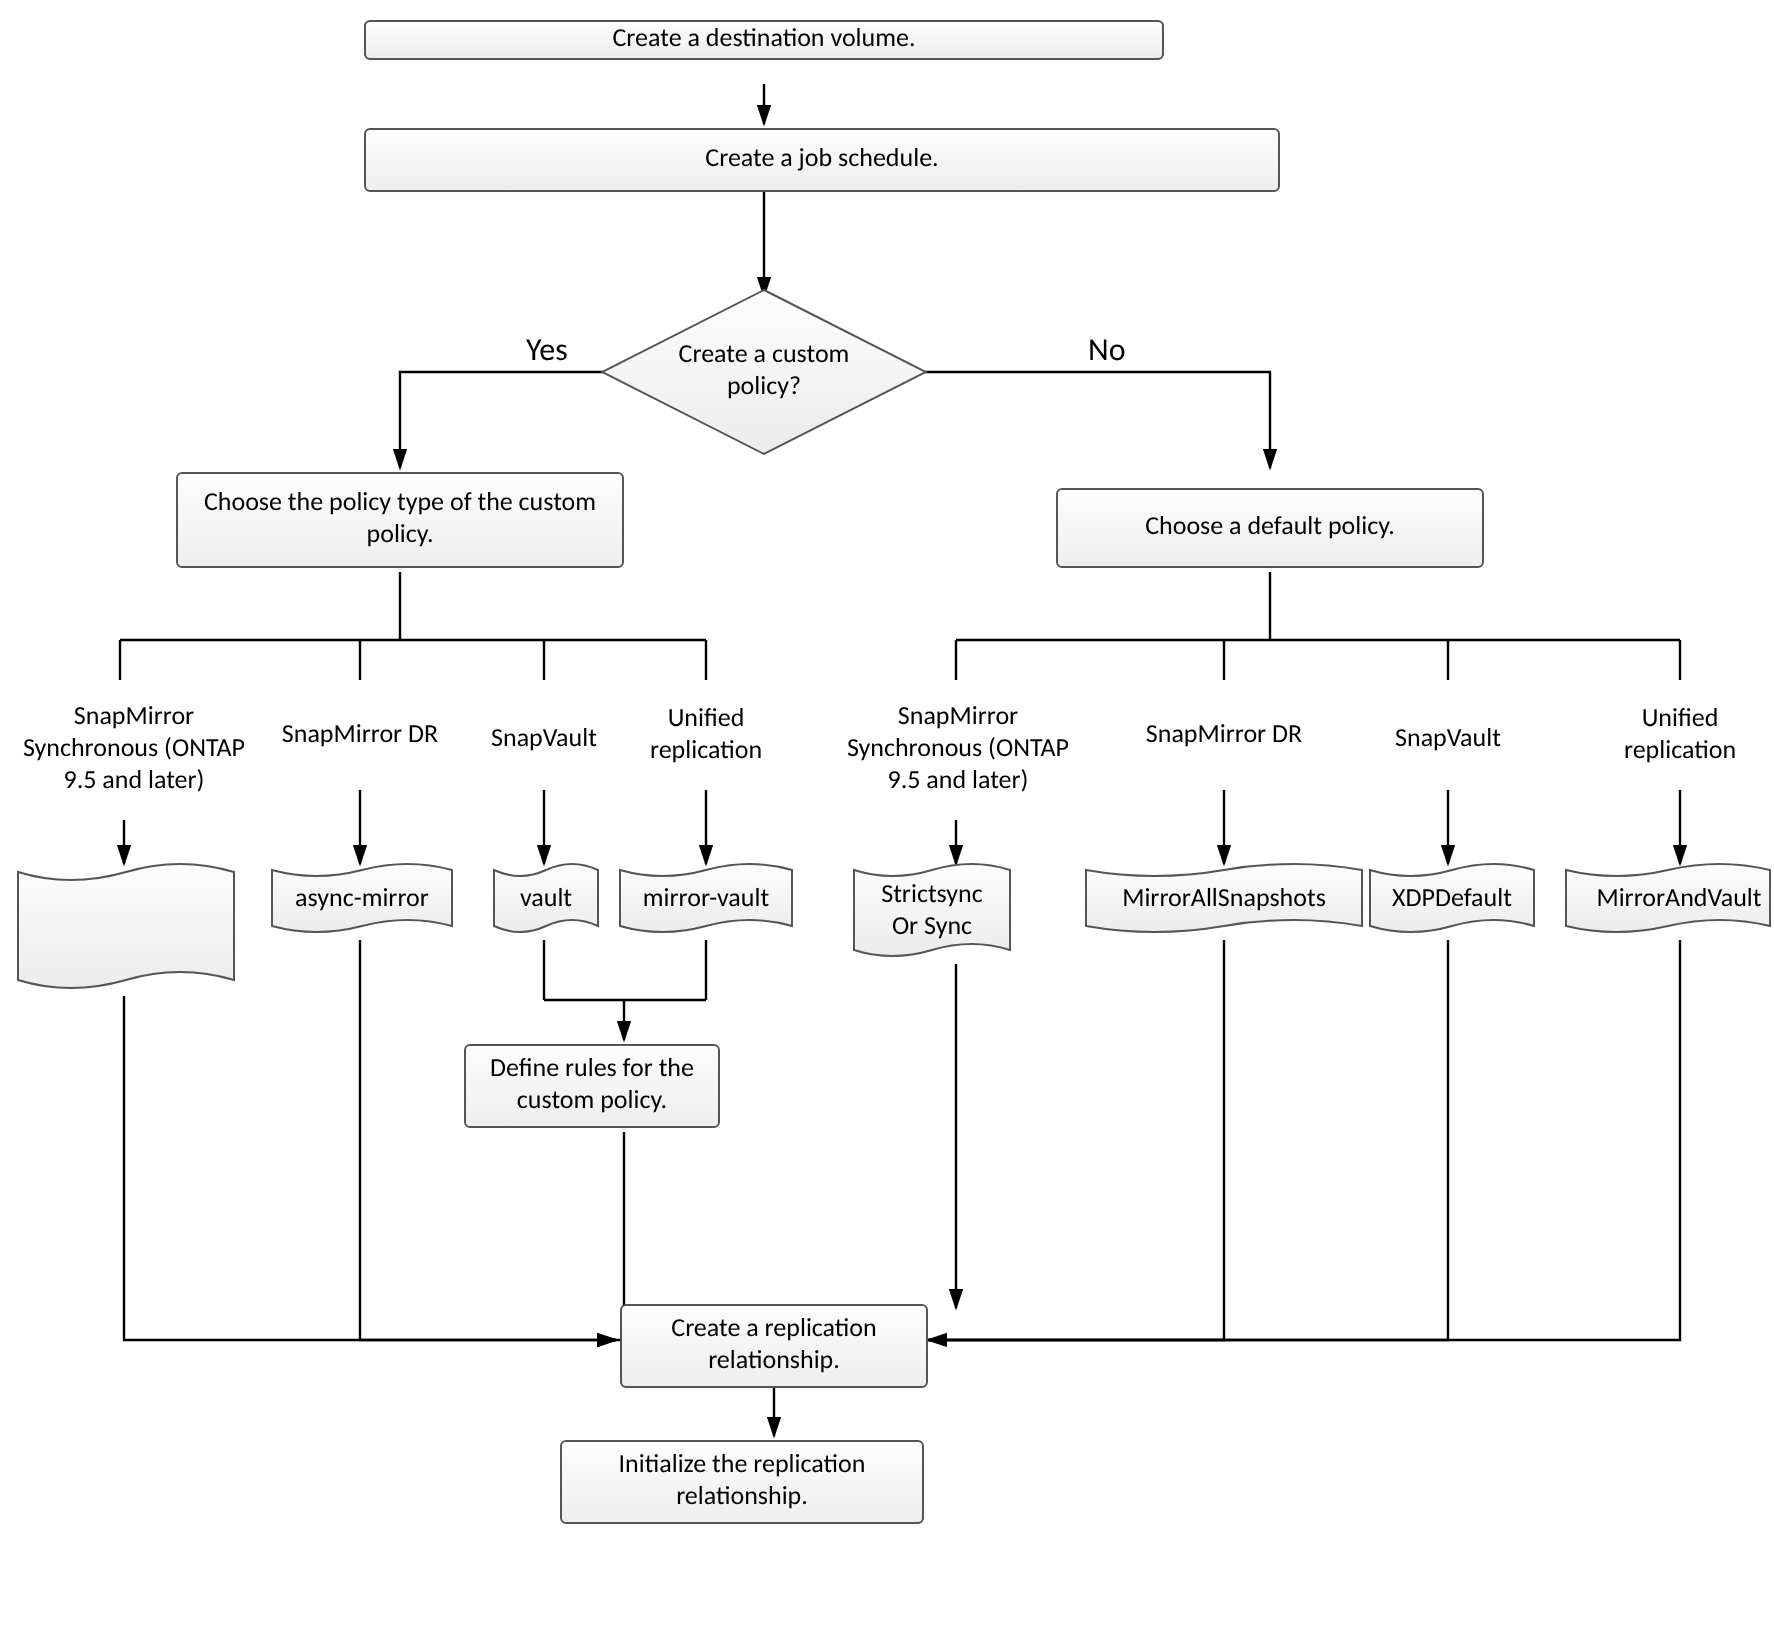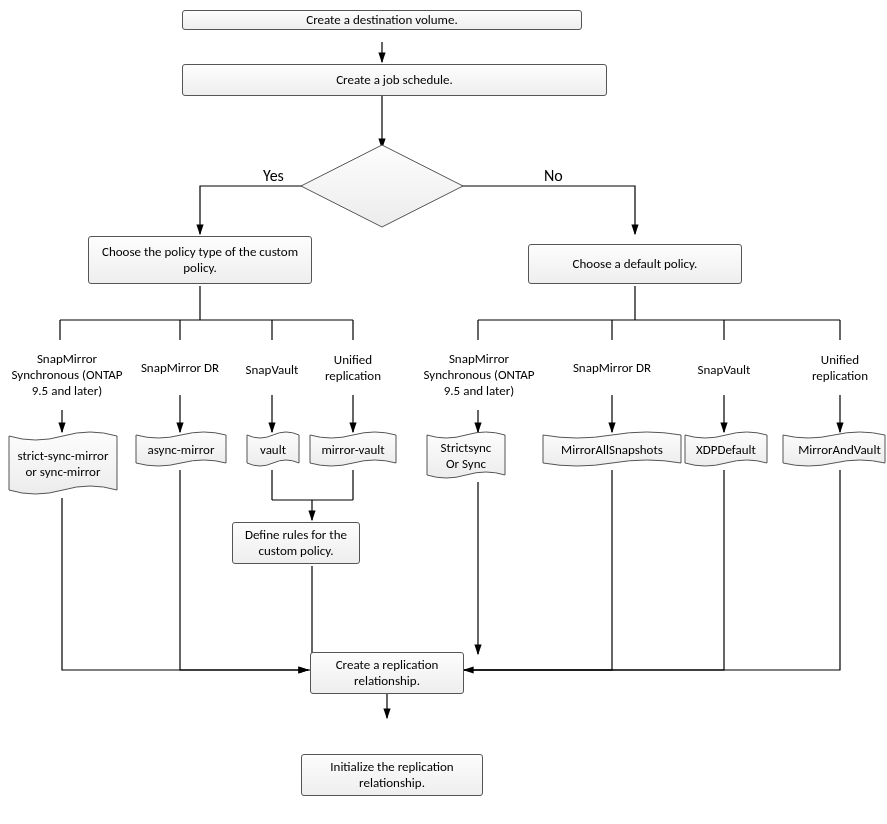--- a/index.html
+++ b/index.html
@@ -135,28 +135,29 @@
     <polyline points="840,470 840,670 464,670"></polyline>
 
     <line x1="387" y1="694" x2="387" y2="718" marker-end="url(#arrow)"></line>
   </g>
 </svg>
 
 <div class="box" style="left:182px; top:10px; width:400px; height:20px;">
   <span>Create a destination volume.</span>
 </div>
 
-<div class="box" style="left:182px; top:64px; width:425px; height:32px;">
+<div class="box" style="left:182px; top:64px; width:458px; height:32px;">
   <span>Create a job schedule.</span>
 </div>
 
 <div class="diamond-wrap" style="left:300px; top:144px; width:164px; height:84px;">
   <svg width="164" height="84" viewBox="0 0 164 84">
     <polygon points="82,1 163,42 82,83 1,42" fill="url(#boxgrad)" stroke="#555"></polygon>
   </svg>
+  <div class="diamond-text">Create a custom policy?</div>
 </div>
 
 <div class="small-label" style="left:263px; top:166px;">Yes</div>
 <div class="small-label" style="left:544px; top:166px;">No</div>
 
 <div class="box" style="left:88px; top:236px; width:224px; height:48px;">
   <span>Choose the policy type of the custom policy.</span>
 </div>
 
 <div class="box" style="left:528px; top:244px; width:214px; height:40px;">
@@ -186,21 +187,20 @@
   <span>SnapVault</span>
 </div>
 <div class="label" style="left:800px; top:348px; width:80px; height:40px;">
   <span>Unified replication</span>
 </div>
 
 <div class="scroll-wrap" style="left:8px; top:430px; width:110px; height:66px;">
   <svg width="110" height="66" viewBox="0 0 110 66">
     <path d="M1,6 Q27,14 55,6 Q82,-2 109,6 L109,60 Q82,52 55,60 Q27,68 1,60 Z" fill="url(#boxgrad)" stroke="#555"></path>
   </svg>
-  <div class="scroll-text" style="max-width:100px;">strict-sync-mirror or sync-mirror</div>
 </div>
 
 <div class="scroll-wrap" style="left:135px; top:430px; width:92px; height:38px;">
   <svg width="92" height="38" viewBox="0 0 92 38">
     <path d="M1,5 Q23,11 46,5 Q69,-1 91,5 L91,33 Q69,27 46,33 Q23,39 1,33 Z" fill="url(#boxgrad)" stroke="#555"></path>
   </svg>
   <div class="scroll-text">async-mirror</div>
 </div>
 
 <div class="scroll-wrap" style="left:246px; top:430px; width:54px; height:38px;">
@@ -246,15 +246,15 @@
 </div>
 
 <div class="box" style="left:232px; top:522px; width:128px; height:42px;">
   <span>Define rules for the custom policy.</span>
 </div>
 
 <div class="box" style="left:310px; top:652px; width:154px; height:42px;align-items:flex-end;">
   <span>Create a replication relationship.</span>
 </div>
 
-<div class="box" style="left:301px; top:720px; width:182px; height:42px;margin-top:34px;">
+<div class="box" style="left:280px; top:720px; width:182px; height:42px;">
   <span>Initialize the replication relationship.</span>
 </div>
 
 </body></html>

